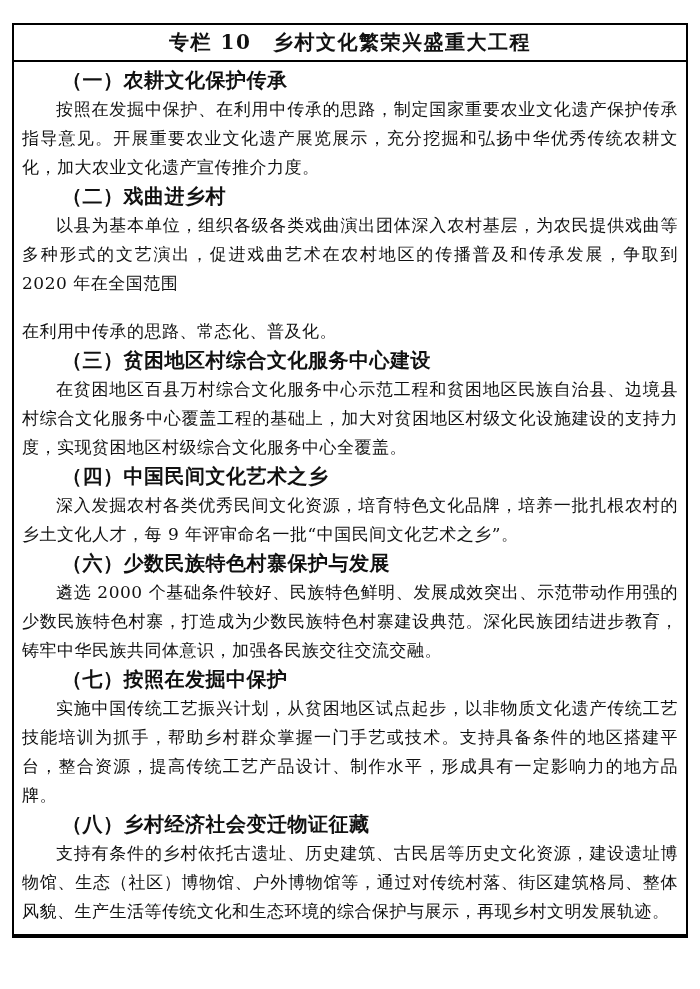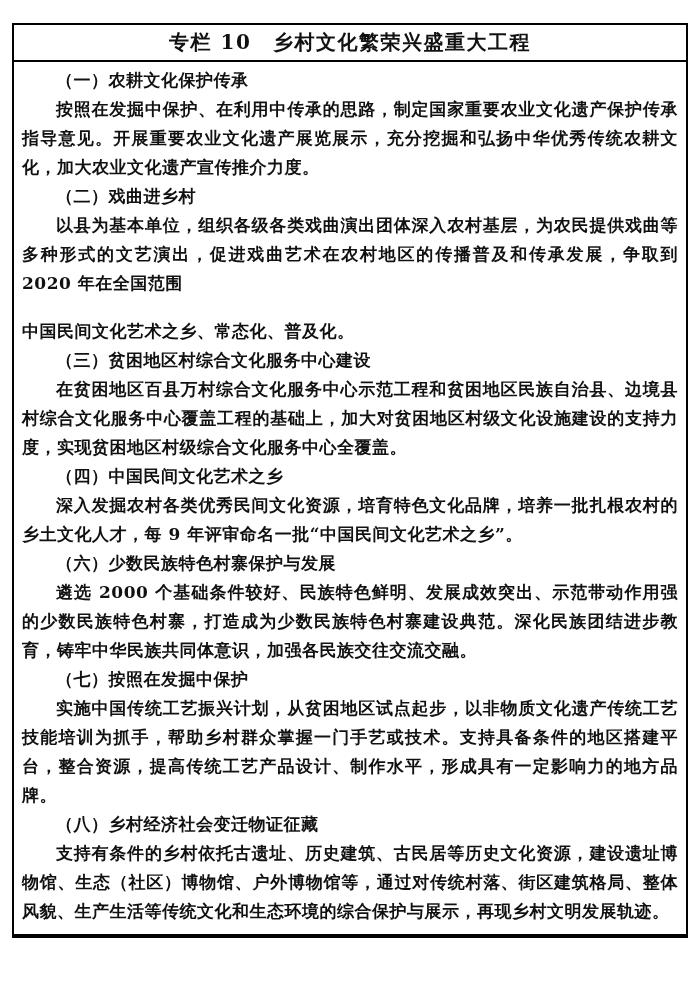--- a/index.html
+++ b/index.html
@@ -35,30 +35,30 @@
     letter-spacing: 1.5px;
     padding: 5px 0 6px 0;
     line-height: 24px;
     white-space: pre;
   }
   .panel-body {
     padding: 4px 8px 8px 8px;
   }
   .sec-heading {
     margin: 0;
-    font-size: 17px;
+    font-size: 20px;
     font-weight: 700;
     line-height: 29px;
     letter-spacing: 0.5px;
     text-indent: 2em;
   }
   .sec-body {
     margin: 0;
     font-size: 17px;
-    font-weight: 700;
+    font-weight: 400;
     line-height: 29px;
     letter-spacing: 0.5px;
     text-indent: 2em;
     text-align: justify;
   }
   .sec-body.continued {
     text-indent: 0;
     margin-top: 19px;
   }
 </style>
@@ -71,21 +71,21 @@
     <div class="panel-body">
 
       <section>
         <h3 class="sec-heading">（一）农耕文化保护传承</h3>
         <p class="sec-body">按照在发掘中保护、在利用中传承的思路，制定国家重要农业文化遗产保护传承指导意见。开展重要农业文化遗产展览展示，充分挖掘和弘扬中华优秀传统农耕文化，加大农业文化遗产宣传推介力度。</p>
       </section>
 
       <section>
         <h3 class="sec-heading">（二）戏曲进乡村</h3>
         <p class="sec-body">以县为基本单位，组织各级各类戏曲演出团体深入农村基层，为农民提供戏曲等多种形式的文艺演出，促进戏曲艺术在农村地区的传播普及和传承发展，争取到 2020 年在全国范围</p>
-        <p class="sec-body continued">中国民间文化艺术之乡、常态化、普及化。</p>
+        <p class="sec-body continued">在利用中传承的思路、常态化、普及化。</p>
       </section>
 
       <section>
         <h3 class="sec-heading">（三）贫困地区村综合文化服务中心建设</h3>
         <p class="sec-body">在贫困地区百县万村综合文化服务中心示范工程和贫困地区民族自治县、边境县村综合文化服务中心覆盖工程的基础上，加大对贫困地区村级文化设施建设的支持力度，实现贫困地区村级综合文化服务中心全覆盖。</p>
       </section>
 
       <section>
         <h3 class="sec-heading">（四）中国民间文化艺术之乡</h3>
         <p class="sec-body">深入发掘农村各类优秀民间文化资源，培育特色文化品牌，培养一批扎根农村的乡土文化人才，每 9 年评审命名一批“中国民间文化艺术之乡”。</p>

